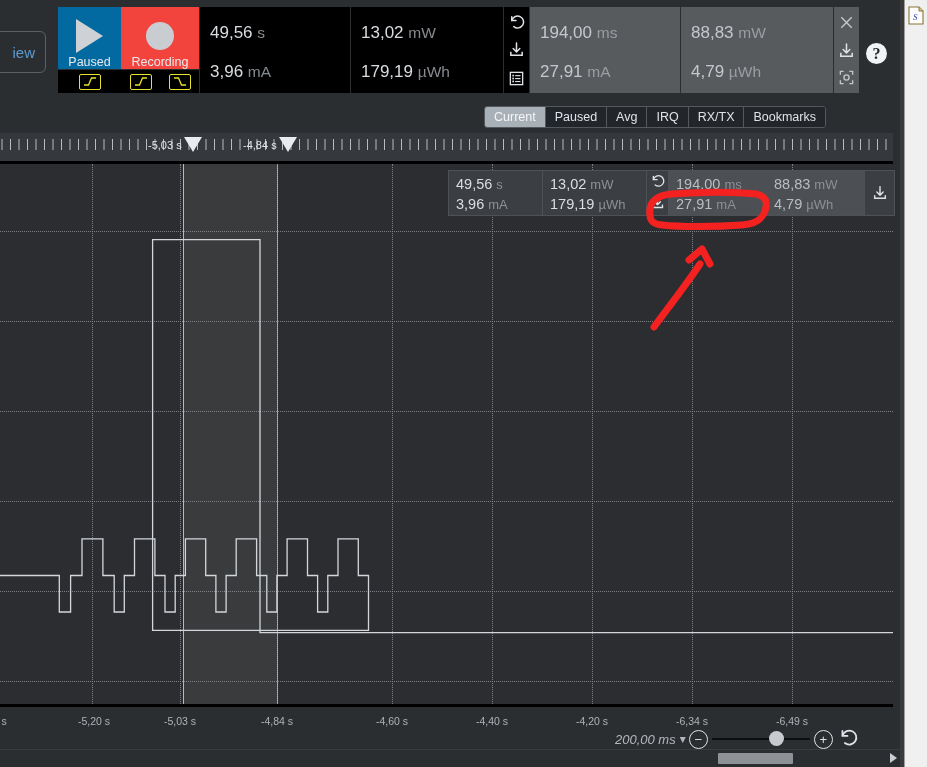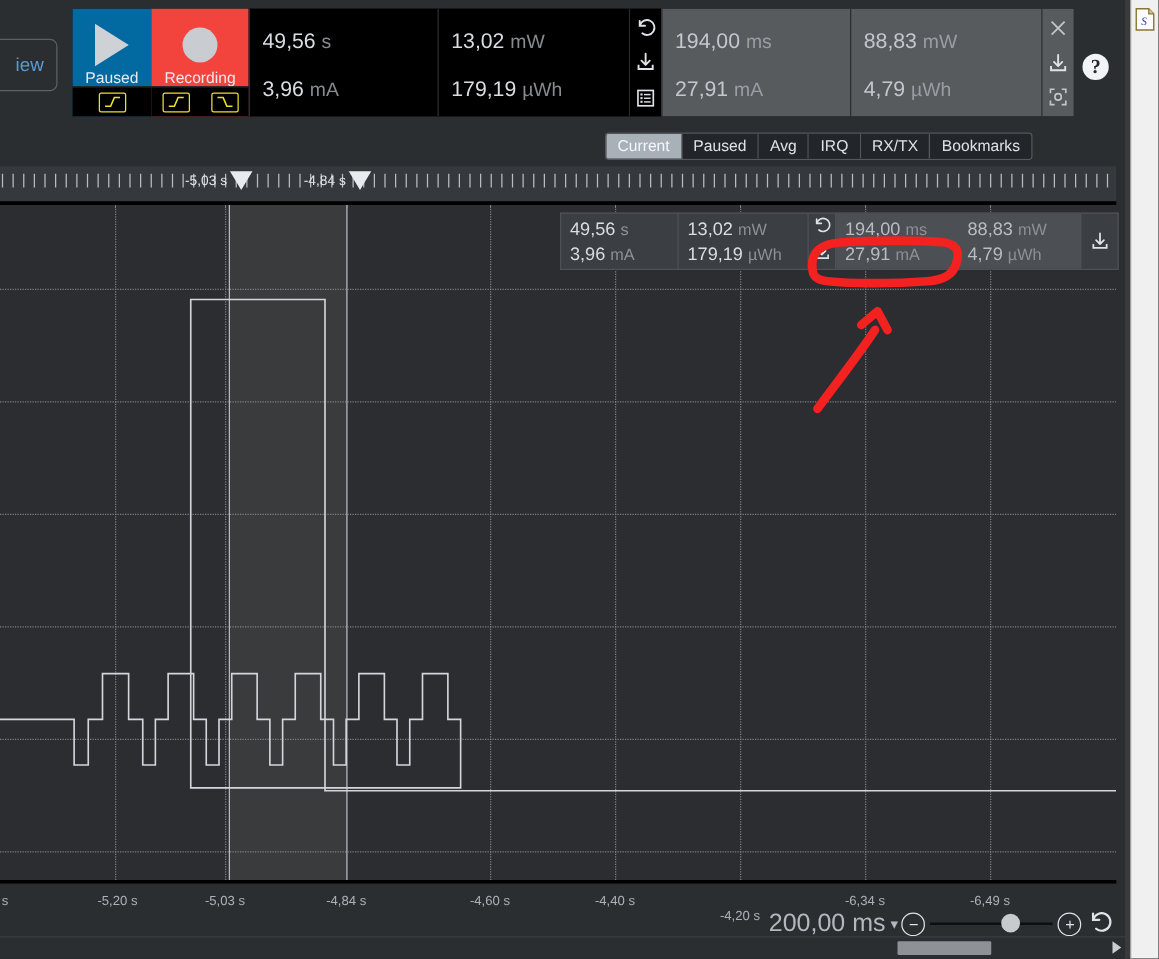--- a/index.html
+++ b/index.html
@@ -327,22 +327,23 @@
     white-space: nowrap;
     transform: translateX(-50%);
   }
   .zoomctl {
     position: absolute;
     left: 615px; top: 726px;
     display: flex; align-items: center;
     height: 26px;
   }
   .zoom-val {
-    font-size: 20px; color: #b4b8bc;
+    font-size: 13px; color: #b4b8bc;
     margin-right: 4px;
+    font-style: italic;
   }
   .chev {
     font-size: 12px; color: #b4b8bc; margin-right: 3px;
   }
   .rnd-btn {
     width: 17px; height: 17px;
     border: 1.4px solid #dfe3e7;
     border-radius: 50%;
     display: flex; align-items: center; justify-content: center;
     color: #dfe3e7;
@@ -769,21 +770,21 @@
     <path d="M689 260 L702 249 L710 264" stroke="#f42121" stroke-width="7" fill="none" stroke-linecap="round" stroke-linejoin="round"></path>
   </svg>
 
   <div class="axis">
     <div class="axis-label" style="left:4px;">s</div>
     <div class="axis-label" style="left:94px;">-5,20 s</div>
     <div class="axis-label" style="left:180px;">-5,03 s</div>
     <div class="axis-label" style="left:277px;">-4,84 s</div>
     <div class="axis-label" style="left:392px;">-4,60 s</div>
     <div class="axis-label" style="left:492px;">-4,40 s</div>
-    <div class="axis-label" style="left:592px;margin-top:12px;">-4,20 s</div>
+    <div class="axis-label" style="left:592px;">-4,20 s</div>
     <div class="axis-label" style="left:692px;">-6,34 s</div>
     <div class="axis-label" style="left:792px;">-6,49 s</div>
   </div>
 
   <div class="zoomctl">
     <span class="zoom-val">200,00 ms</span>
     <span class="chev">▾</span>
     <div class="rnd-btn">
       <span>−</span>
     </div>

